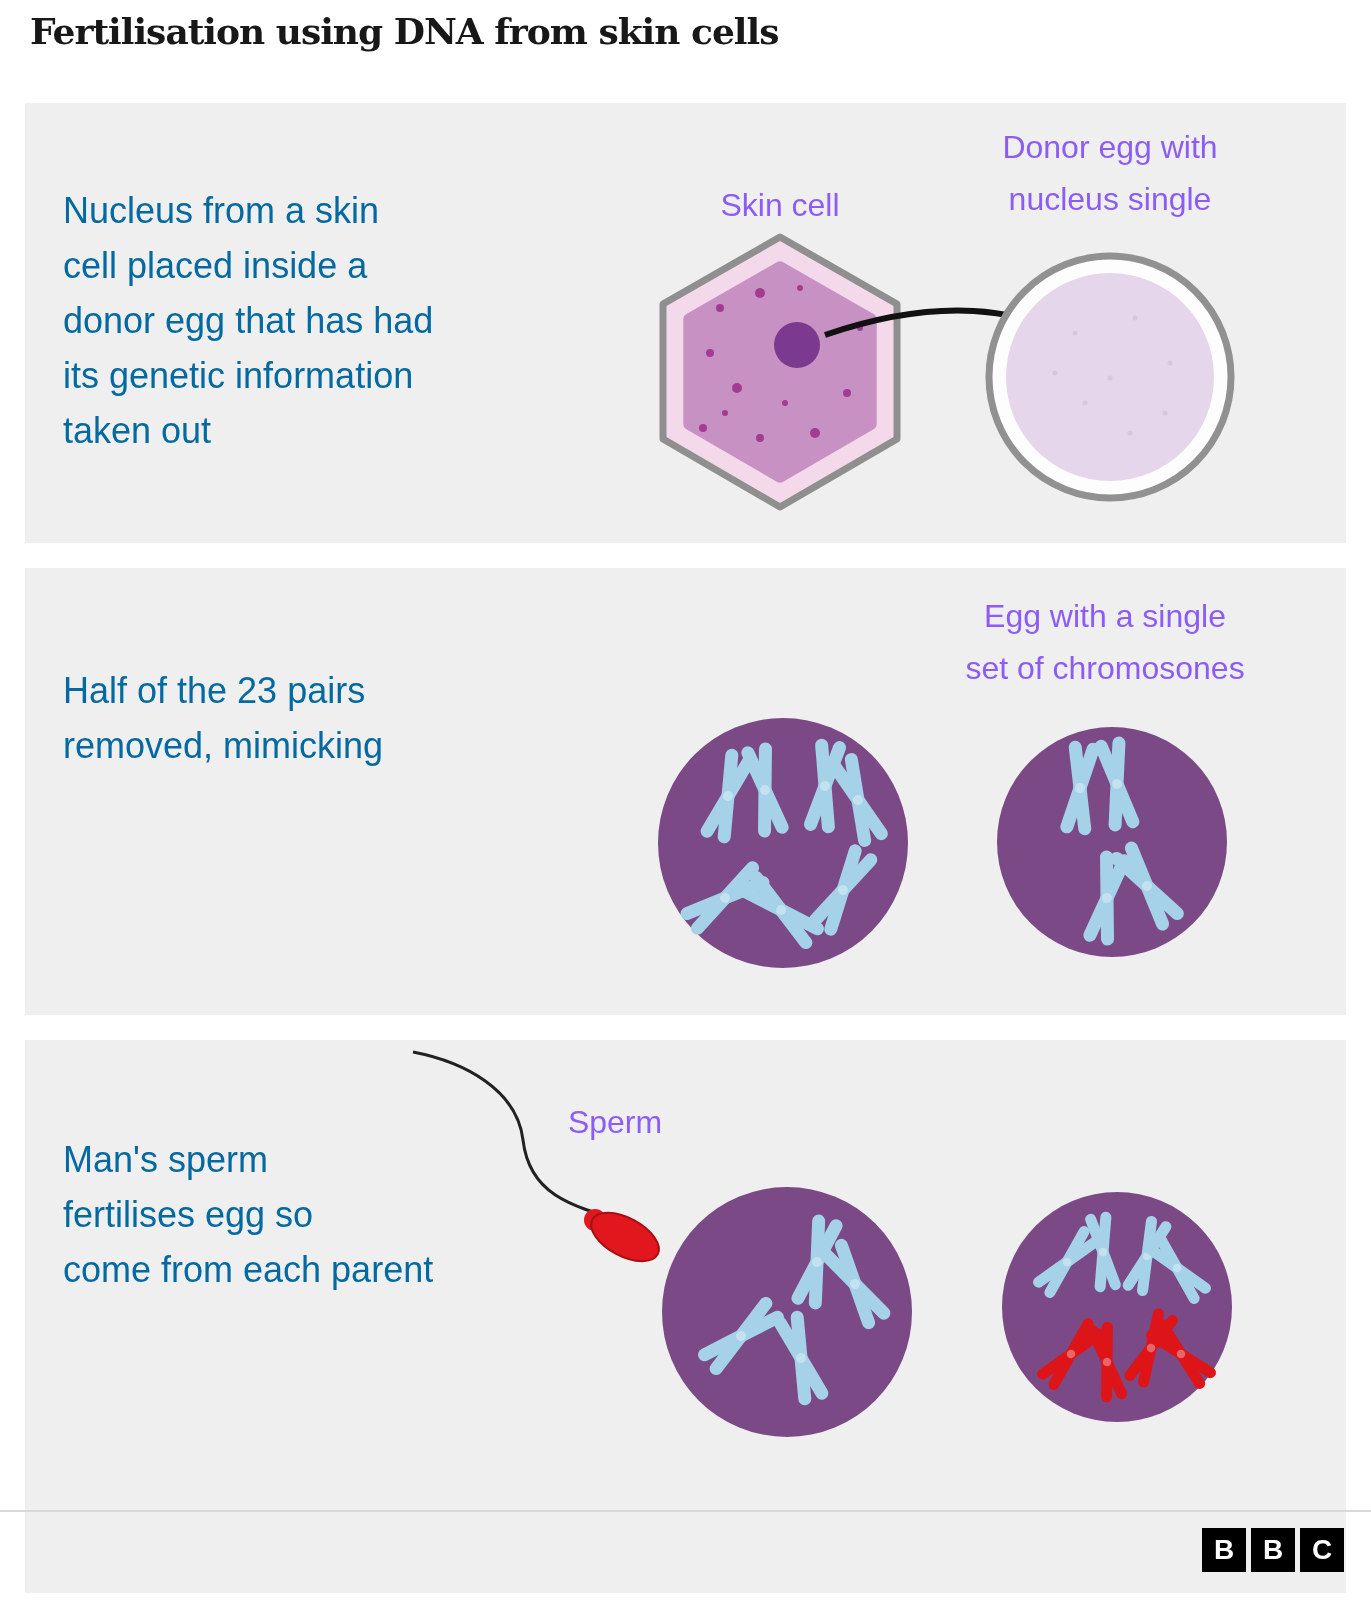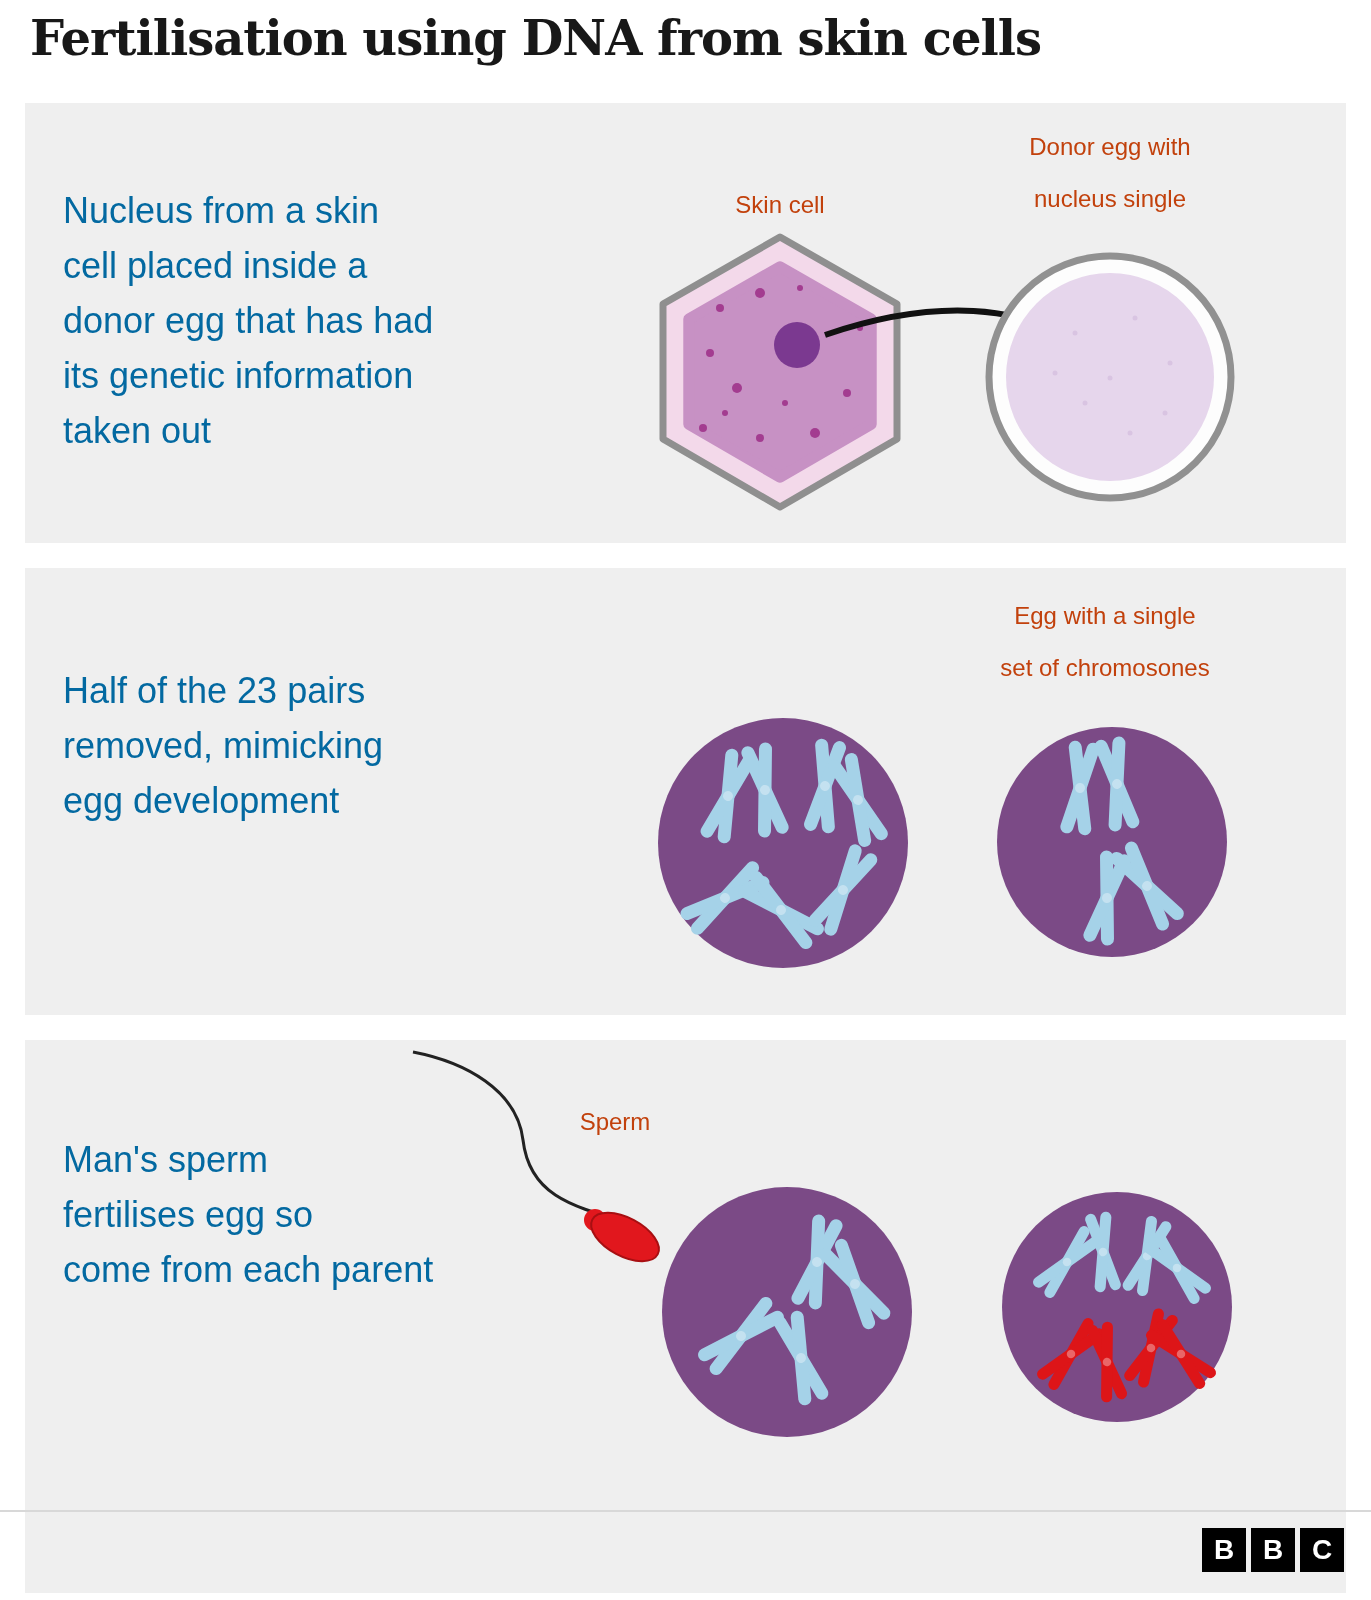--- a/index.html
+++ b/index.html
@@ -3,32 +3,32 @@
 <meta charset="utf-8">
 <style>
   html,body { margin:0; padding:0; background:#ffffff; }
   .page {
     position:relative; width:1371px; height:1600px; background:#ffffff;
     font-family:"Liberation Sans", sans-serif; overflow:hidden;
   }
   .title {
     position:absolute; left:30px; top:10px;
     font-family:"DejaVu Serif", serif; font-weight:bold;
-    font-size:48px; color:#181818; letter-spacing:-1px;
+    font-size:36px; color:#181818; letter-spacing:-1px;
   }
   .panel { position:absolute; left:25px; width:1321px; background:#efefef; }
   .panel-1 { top:103px;  height:440px; }
   .panel-2 { top:568px;  height:447px; }
   .panel-3 { top:1040px; height:553px; }
   .desc { position:absolute; left:38px; font-size:36px; color:#0369a1; line-height:55px; }
   .p1d { top:80px; }
   .p2d { top:95px; }
   .p3d { top:92px; }
   .label {
-    position:absolute; font-size:24px; color:#c2410c;
+    position:absolute; font-size:32px; color:#8b5cf6;
     text-align:center; line-height:52px;
   }
   .lbl-skin   { left:640px; top:76px;  width:230px; }
   .lbl-donor  { left:880px; top:18px;  width:410px; }
   .lbl-nuc    { left:640px; top:78px;  width:200px; }
   .lbl-egg    { left:870px; top:22px;  width:420px; }
   .lbl-sperm  { left:505px; top:56px;  width:170px;text-align:center; }
   .gfx { position:absolute; left:0; top:0; pointer-events:none; }
   .divider { position:absolute; left:0; top:1510px; width:1371px; height:2px; background:#d8d8d8; }
   .bbc { position:absolute; top:1528px; left:1202px; display:flex; gap:5px; }
@@ -130,21 +130,20 @@
         <circle cx="1087" cy="274" r="115" fill="#7b4a86"></circle>
         <use href="#chrom" color="#a5d2e8" transform="translate(1055,220) rotate(6)"></use>
         <use href="#chrom" color="#a5d2e8" transform="translate(1092,216) rotate(-10)"></use>
         <use href="#chrom" color="#a5d2e8" transform="translate(1082,330) rotate(12)"></use>
         <use href="#chrom" color="#a5d2e8" transform="translate(1122,318) rotate(-35)"></use>
       </g>
     </svg>
     <div class="desc p2d">
       <div>Half of the 23 pairs</div>
       <div>removed, mimicking</div>
-      <div>egg development</div>
     </div>
     <div class="label lbl-egg">
       <div>Egg with a single</div>
       <div>set of chromosones</div>
     </div>
   </div>
 
   <div class="panel panel-3">
     <svg class="gfx" width="1321" height="450" viewBox="0 0 1321 450">
 

